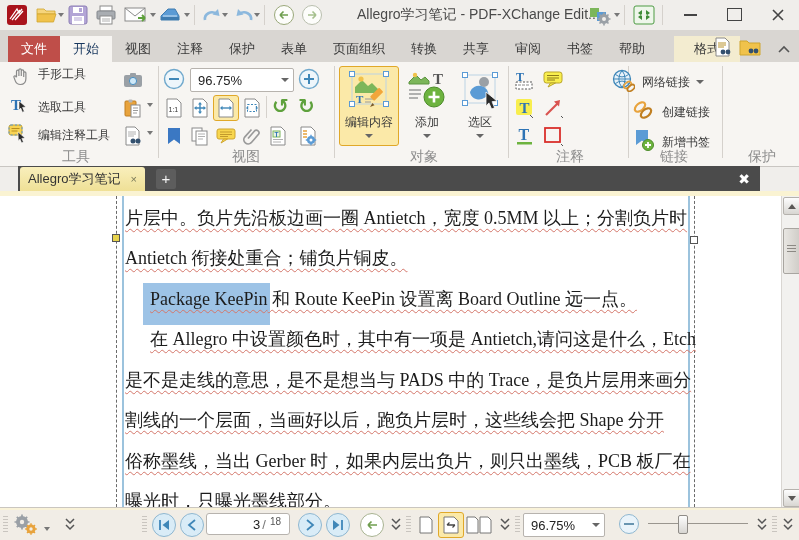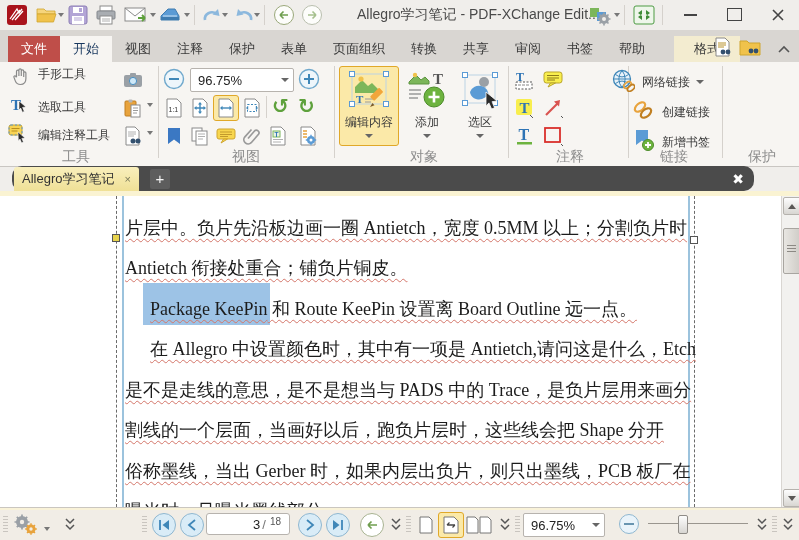--- a/index.html
+++ b/index.html
@@ -26,33 +26,33 @@
   .rlabel{font-size:12px;color:#3a3a3a;white-space:nowrap;}
   .ribbtn{position:absolute;display:flex;flex-direction:column;align-items:center;justify-content:flex-start;border:1px solid transparent;border-radius:3px;}
   .ribbtn.sel{background:#fbe9a8;border:1px solid #e0a829;}
   .smbtn{position:absolute;width:24px;height:24px;display:flex;align-items:center;justify-content:center;border:1px solid transparent;border-radius:3px;}
   .smbtn.sel{background:#fbe9a8;border:1px solid #e0a829;}
   .combo{position:absolute;background:#fff;border:1px solid #b7b3ae;border-radius:2px;display:flex;align-items:center;font-size:13px;color:#222;}
   .combo .val{flex:1;padding-left:7px;}
   .combo .car{width:16px;display:flex;justify-content:center;}
   .glyph-green{color:#5ea13c;font-weight:bold;font-size:20px;line-height:1;}
   
-  #doctabs{left:12px;top:166px;width:742px;height:25px;background:#4b4b4b;border-radius:10px;}
+  #doctabs{left:18px;top:166px;width:742px;height:25px;background:#4b4b4b;}
   #doctab-active{position:absolute;left:2px;top:1px;height:24px;background:linear-gradient(#f9efbc,#efe096);border-radius:3px 3px 0 0;display:flex;align-items:center;padding:0 8px;}
   #doctab-active .lbl{font-size:13px;color:#333;}
   #doctab-active .x{margin-left:10px;font-size:11px;color:#7a7a5a;}
   #doctab-plus{position:absolute;left:138px;top:3px;width:20px;height:20px;background:#5d5d5d;border-radius:2px;color:#f5f5f5;font-size:15px;line-height:20px;text-align:center;}
   #doctabs-close{position:absolute;right:6px;top:3px;width:20px;height:20px;color:#fff;font-size:14px;font-weight:bold;text-align:center;line-height:20px;}
   #creamstrip{left:0;top:191px;width:799px;height:5px;background:#faf3d2;}
   
   #content{left:0;top:196px;width:799px;height:311px;background:#fff;overflow:hidden;}
   #edge-y{left:0;top:196px;width:3px;height:311px;background:#e9e1ae;}
   #edge-d{left:3px;top:196px;width:3px;height:311px;background:#55534e;}
   .docline{position:absolute;font-family:"Liberation Serif","DejaVu Serif",serif;font-size:18px;color:#1c1c1c;white-space:nowrap;
-    text-decoration:underline;text-decoration-style:wavy;text-decoration-color:#d4766a;text-decoration-thickness:1px;text-underline-offset:4px;margin-top:10px;}
+    text-decoration:underline;text-decoration-style:wavy;text-decoration-color:#d4766a;text-decoration-thickness:1px;text-underline-offset:4px;}
   .editline{position:absolute;width:1.5px;background:#9cc3dd;}
   .dashline{position:absolute;width:0;border-left:1px dashed #6a6a6a;}
   .handle{position:absolute;width:8px;height:8px;border:1px solid #555;box-sizing:border-box;}
   #sel-rect{position:absolute;background:#9dc3e6;}
   
   #vscroll{position:absolute;left:781px;top:196px;width:18px;height:311px;background:#f2f1ef;border-left:1px solid #d9d6d2;}
   .sbtn{position:absolute;left:1px;width:16px;height:16px;background:linear-gradient(#fdfdfd,#d8d6d2);border:1px solid #b5b2ad;border-radius:2px;display:flex;align-items:center;justify-content:center;}
   #sthumb{position:absolute;left:1px;top:32px;width:16px;height:44px;background:linear-gradient(90deg,#e8e6e2,#cfccc7);border:1px solid #a8a5a0;border-radius:2px;}
   #sthumb:after{content:"";position:absolute;left:3px;top:19px;width:9px;height:1px;background:#8c8984;box-shadow:0 3px 0 #8c8984,0 -3px 0 #8c8984;}
   .tri-up{width:0;height:0;border-left:4px solid transparent;border-right:4px solid transparent;border-bottom:5px solid #5a5856;}

